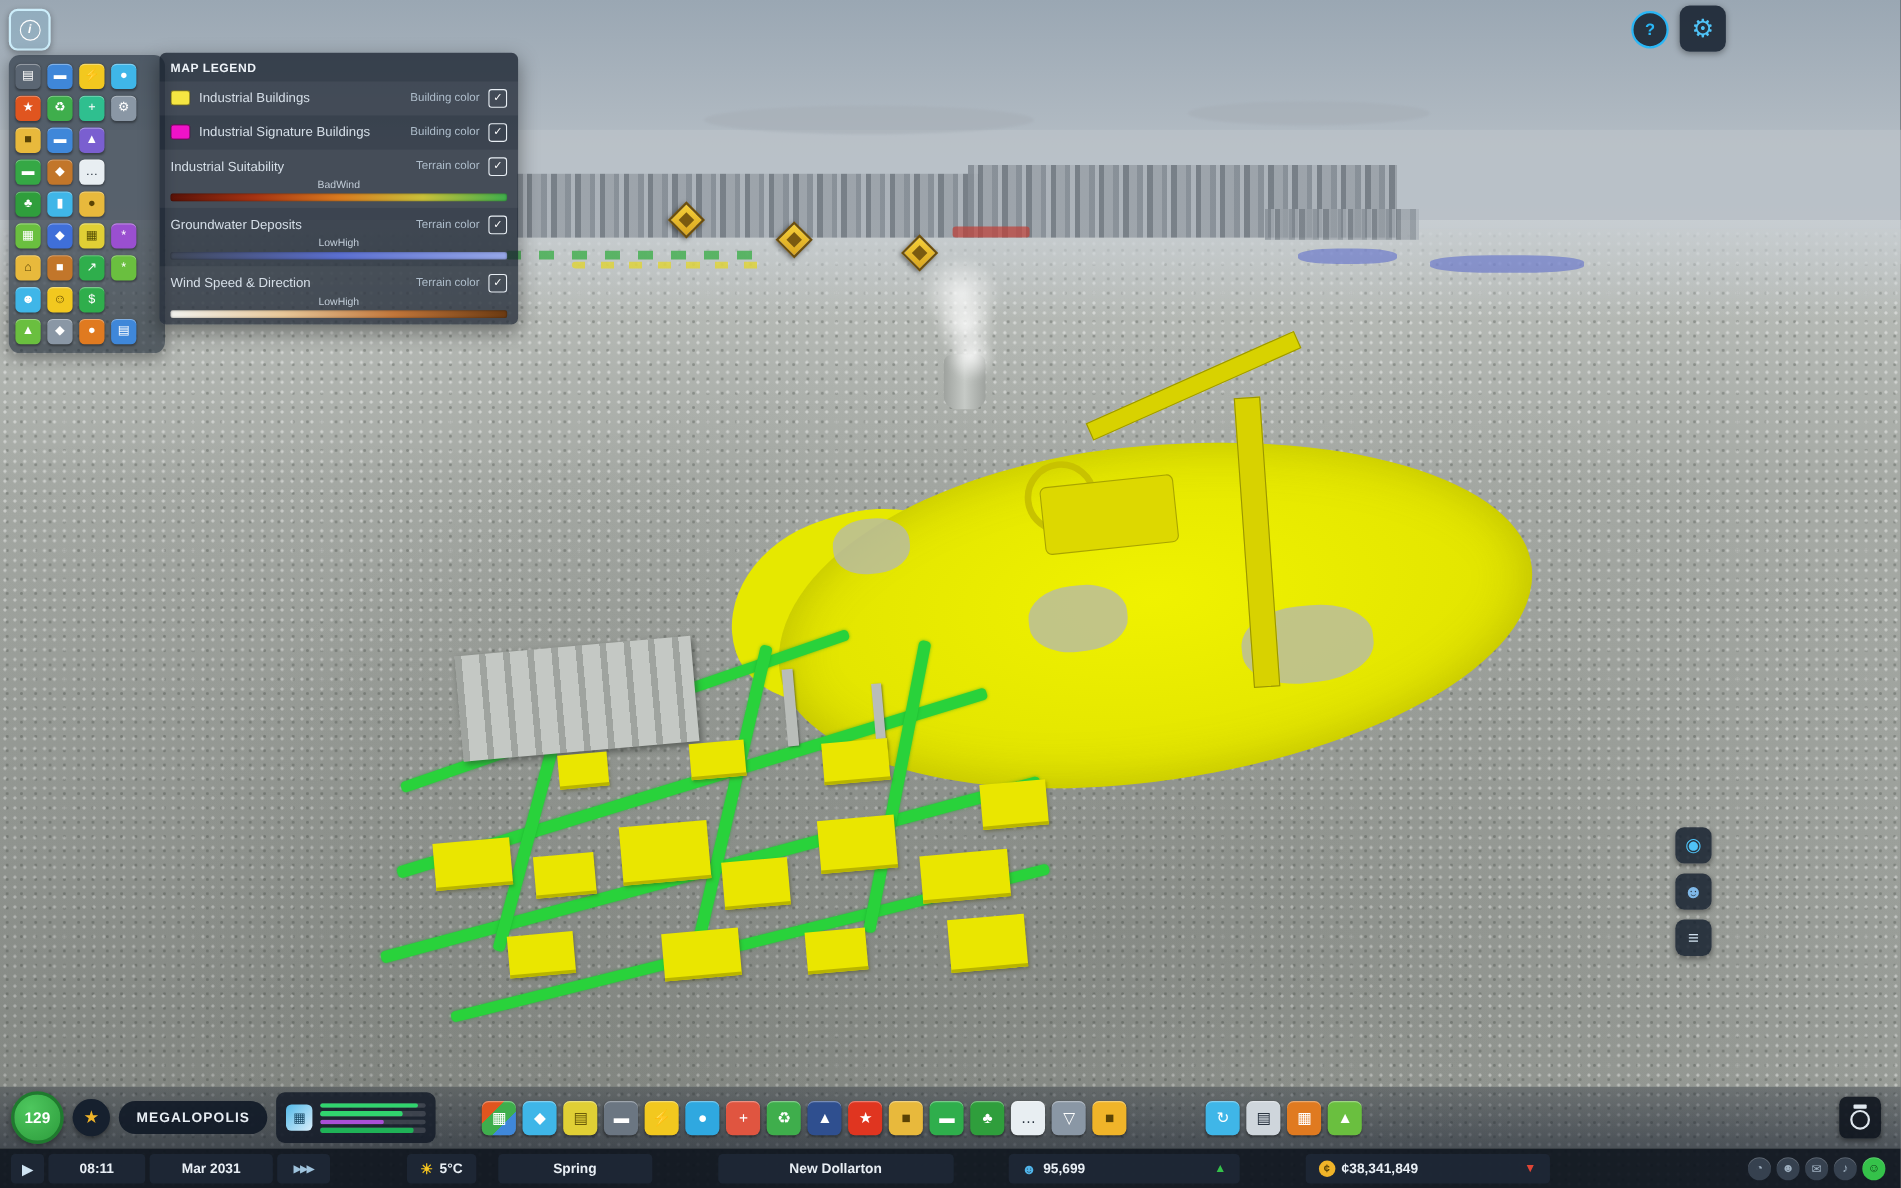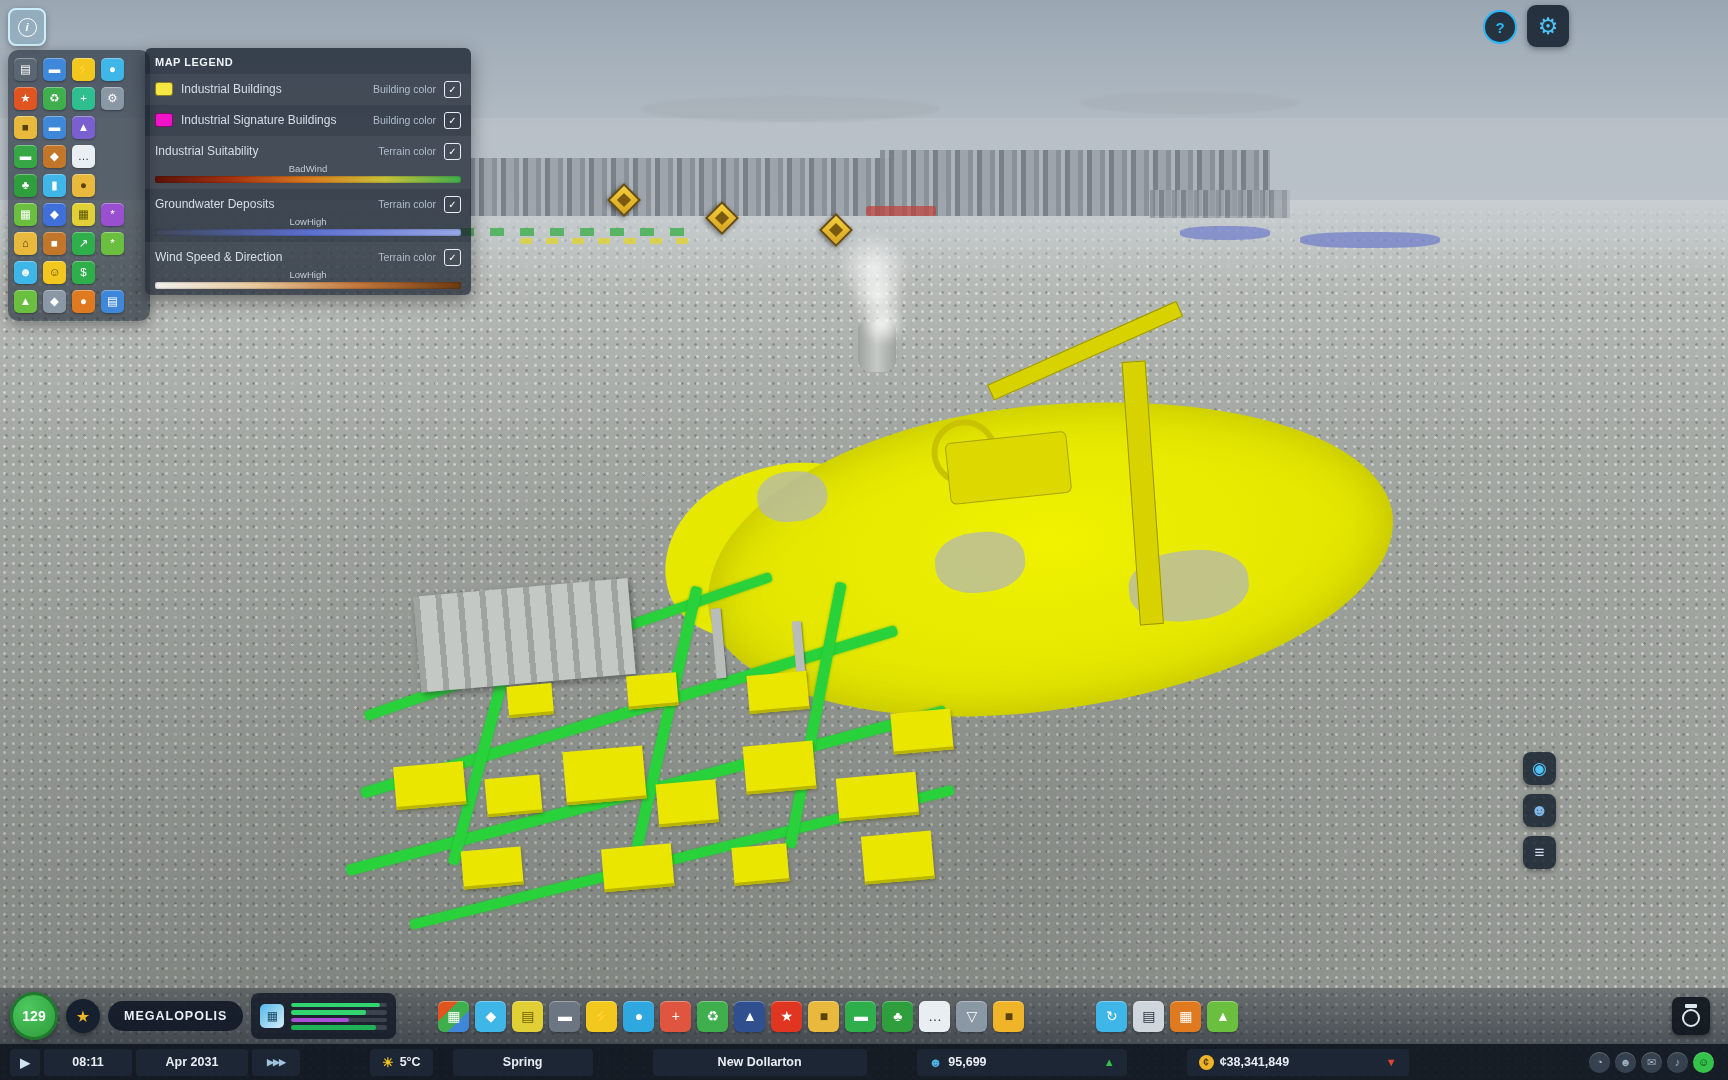--- a/index.html
+++ b/index.html
@@ -407,21 +407,21 @@
   </div>
 
   <div class="statusbar">
     <div class="seg btn play">
         <span>▶</span>
       </div>
     <div class="seg time">
         <span>08:11</span>
       </div>
     <div class="seg date">
-        <span>Apr 2031</span>
+        <span>Mar 2031</span>
       </div>
     <div class="seg speed">
         <span>▶▶▶</span>
       </div>
     <div class="seg temp">
       <span class="sun">☀</span>
       <span>5°C</span>
     </div>
     <div class="seg season">
         <span>Spring</span>

